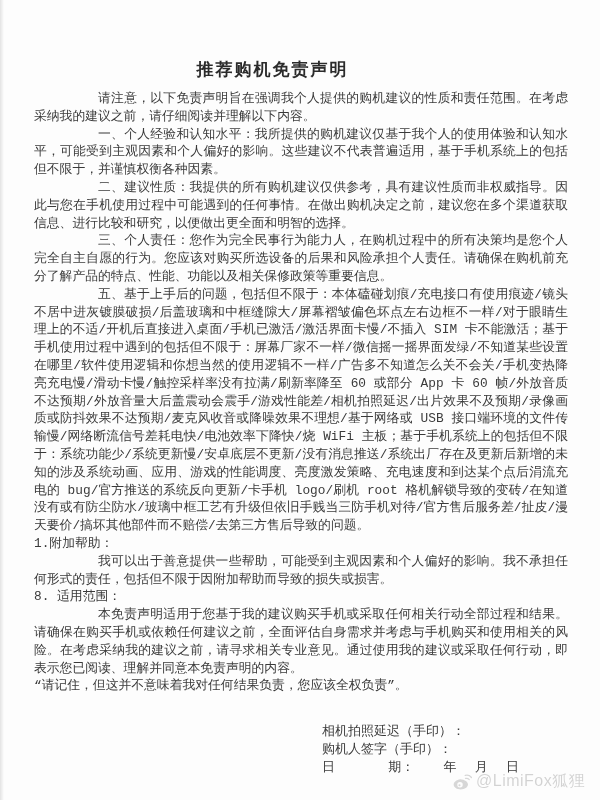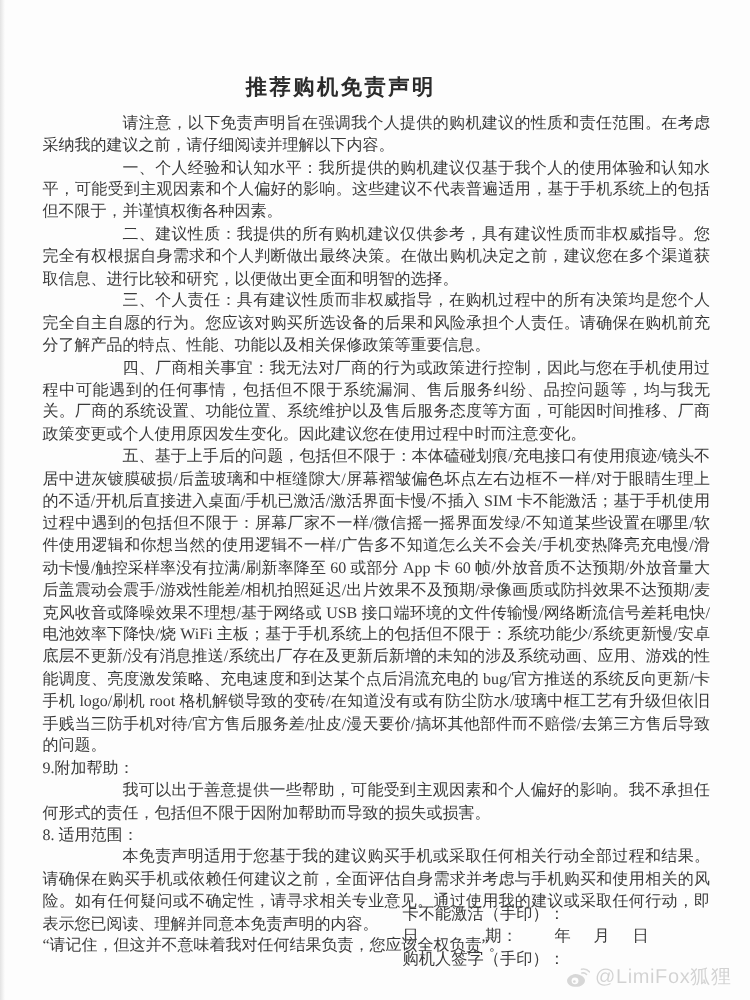--- a/index.html
+++ b/index.html
@@ -36,20 +36,21 @@
     position:absolute;
     left:34px;top:90px;width:534px;
     font-size:12.8px;
     line-height:17.8px;
     text-align:justify;
     color:#3a3a3a;
   }
   .body-text p{
     margin:0;
     text-indent:64px;
+    font-family:Liberation Mono, monospace;
   }
   .body-text p.noindent{
     text-indent:0;
   }
   .signature{
     position:absolute;
     left:322px;top:722px;
     font-size:13px;
     line-height:18px;
     color:#3a3a3a;
@@ -79,41 +80,40 @@
 
 <div class="page">
 
   <div class="doc-title">
     <span>推荐购机免责声明</span>
   </div>
 
   <div class="body-text">
     <p>请注意，以下免责声明旨在强调我个人提供的购机建议的性质和责任范围。在考虑采纳我的建议之前，请仔细阅读并理解以下内容。</p>
     <p>一、个人经验和认知水平：我所提供的购机建议仅基于我个人的使用体验和认知水平，可能受到主观因素和个人偏好的影响。这些建议不代表普遍适用，基于手机系统上的包括但不限于，并谨慎权衡各种因素。</p>
-    <p>二、建议性质：我提供的所有购机建议仅供参考，具有建议性质而非权威指导。您完全有权根据自身需求和个人判断做出最终决策。在做出购机决定之前，建议您在多个渠道获取信息、进行比较和研究，以便做出更全面和明智的选择。</p>
-    <p>三、个人责任：具有建议性质而非权威指导，在购机过程中的所有决策均是您个人完全自主自愿的行为。您应该对购买所选设备的后果和风险承担个人责任。请确保在购机前充分了解产品的特点、性能、功能以及相关保修政策等重要信息。</p>
-    <p>四、厂商相关事宜：我无法对厂商的行为或政策进行控制，因此与您在手机使用过程中可能遇到的任何事情，包括但不限于系统漏洞、售后服务纠纷、品控问题等，均与我无关。厂商的系统设置、功能位置、系统维护以及售后服务态度等方面，可能因时间推移、厂商政策变更或个人使用原因发生变化。因此建议您在使用过程中时而注意变化。</p>
+    <p>二、建议性质：我提供的所有购机建议仅供参考，具有建议性质而非权威指导。因此与您在手机使用过程中可能遇到的任何事情。在做出购机决定之前，建议您在多个渠道获取信息、进行比较和研究，以便做出更全面和明智的选择。</p>
+    <p>三、个人责任：您作为完全民事行为能力人，在购机过程中的所有决策均是您个人完全自主自愿的行为。您应该对购买所选设备的后果和风险承担个人责任。请确保在购机前充分了解产品的特点、性能、功能以及相关保修政策等重要信息。</p>
     <p>五、基于上手后的问题，包括但不限于：本体磕碰划痕/充电接口有使用痕迹/镜头不居中进灰镀膜破损/后盖玻璃和中框缝隙大/屏幕褶皱偏色坏点左右边框不一样/对于眼睛生理上的不适/开机后直接进入桌面/手机已激活/激活界面卡慢/不插入 SIM 卡不能激活；基于手机使用过程中遇到的包括但不限于：屏幕厂家不一样/微信摇一摇界面发绿/不知道某些设置在哪里/软件使用逻辑和你想当然的使用逻辑不一样/广告多不知道怎么关不会关/手机变热降亮充电慢/滑动卡慢/触控采样率没有拉满/刷新率降至 60 或部分 App 卡 60 帧/外放音质不达预期/外放音量大后盖震动会震手/游戏性能差/相机拍照延迟/出片效果不及预期/录像画质或防抖效果不达预期/麦克风收音或降噪效果不理想/基于网络或 USB 接口端环境的文件传输慢/网络断流信号差耗电快/电池效率下降快/烧 WiFi 主板；基于手机系统上的包括但不限于：系统功能少/系统更新慢/安卓底层不更新/没有消息推送/系统出厂存在及更新后新增的未知的涉及系统动画、应用、游戏的性能调度、亮度激发策略、充电速度和到达某个点后涓流充电的 bug/官方推送的系统反向更新/卡手机 logo/刷机 root 格机解锁导致的变砖/在知道没有或有防尘防水/玻璃中框工艺有升级但依旧手贱当三防手机对待/官方售后服务差/扯皮/漫天要价/搞坏其他部件而不赔偿/去第三方售后导致的问题。</p>
-    <p class="noindent">9.附加帮助：</p>
+    <p class="noindent">1.附加帮助：</p>
     <p>我可以出于善意提供一些帮助，可能受到主观因素和个人偏好的影响。我不承担任何形式的责任，包括但不限于因附加帮助而导致的损失或损害。</p>
     <p class="noindent">8. 适用范围：</p>
-    <p>本免责声明适用于您基于我的建议购买手机或采取任何相关行动全部过程和结果。请确保在购买手机或依赖任何建议之前，全面评估自身需求并考虑与手机购买和使用相关的风险。如有任何疑问或不确定性，请寻求相关专业意见。通过使用我的建议或采取任何行动，即表示您已阅读、理解并同意本免责声明的内容。</p>
+    <p>本免责声明适用于您基于我的建议购买手机或采取任何相关行动全部过程和结果。请确保在购买手机或依赖任何建议之前，全面评估自身需求并考虑与手机购买和使用相关的风险。在考虑采纳我的建议之前，请寻求相关专业意见。通过使用我的建议或采取任何行动，即表示您已阅读、理解并同意本免责声明的内容。</p>
     <p class="noindent">“请记住，但这并不意味着我对任何结果负责，您应该全权负责”。</p>
   </div>
 
   <div class="signature">
-    <p class="sig-line">卡不能激活（手印）：</p>
+    <p class="sig-line">相机拍照延迟（手印）：</p>
+    <p class="sig-line">购机人签字（手印）：</p>
     <p class="sig-line date-line">
       <span class="d-left">日</span>
       <span class="d-mid">期：</span>
       <span class="d-year">年</span>
       <span class="d-month">月</span>
       <span class="d-day">日</span>
     </p>
-    <p class="sig-line">购机人签字（手印）：</p>
   </div>
 
   <div class="watermark">
     <span>
       <svg width="20" height="18" viewBox="0 0 27 24">
         <path d="M11.2 8.2C6 8.9 2.2 12.1 2.2 15.4c0 3.8 4.3 6.7 9.6 6.7 5.5 0 9.8-3 9.8-6.9 0-3.3-4-6.6-10.4-7z" fill="currentColor"></path>
         <circle cx="10.8" cy="15.6" r="3.7" fill="#fdfdfd"></circle>
         <circle cx="10.1" cy="16.3" r="1.4" fill="currentColor"></circle>
         <path d="M18.2 7.2c1.8-.5 3.8.1 5.1 1.5" stroke="currentColor" fill="none" stroke-width="1.7" stroke-linecap="round"></path>
         <path d="M17.8 3.2c3.1-.8 6.4.2 8.5 2.7" stroke="currentColor" fill="none" stroke-width="1.7" stroke-linecap="round"></path>

